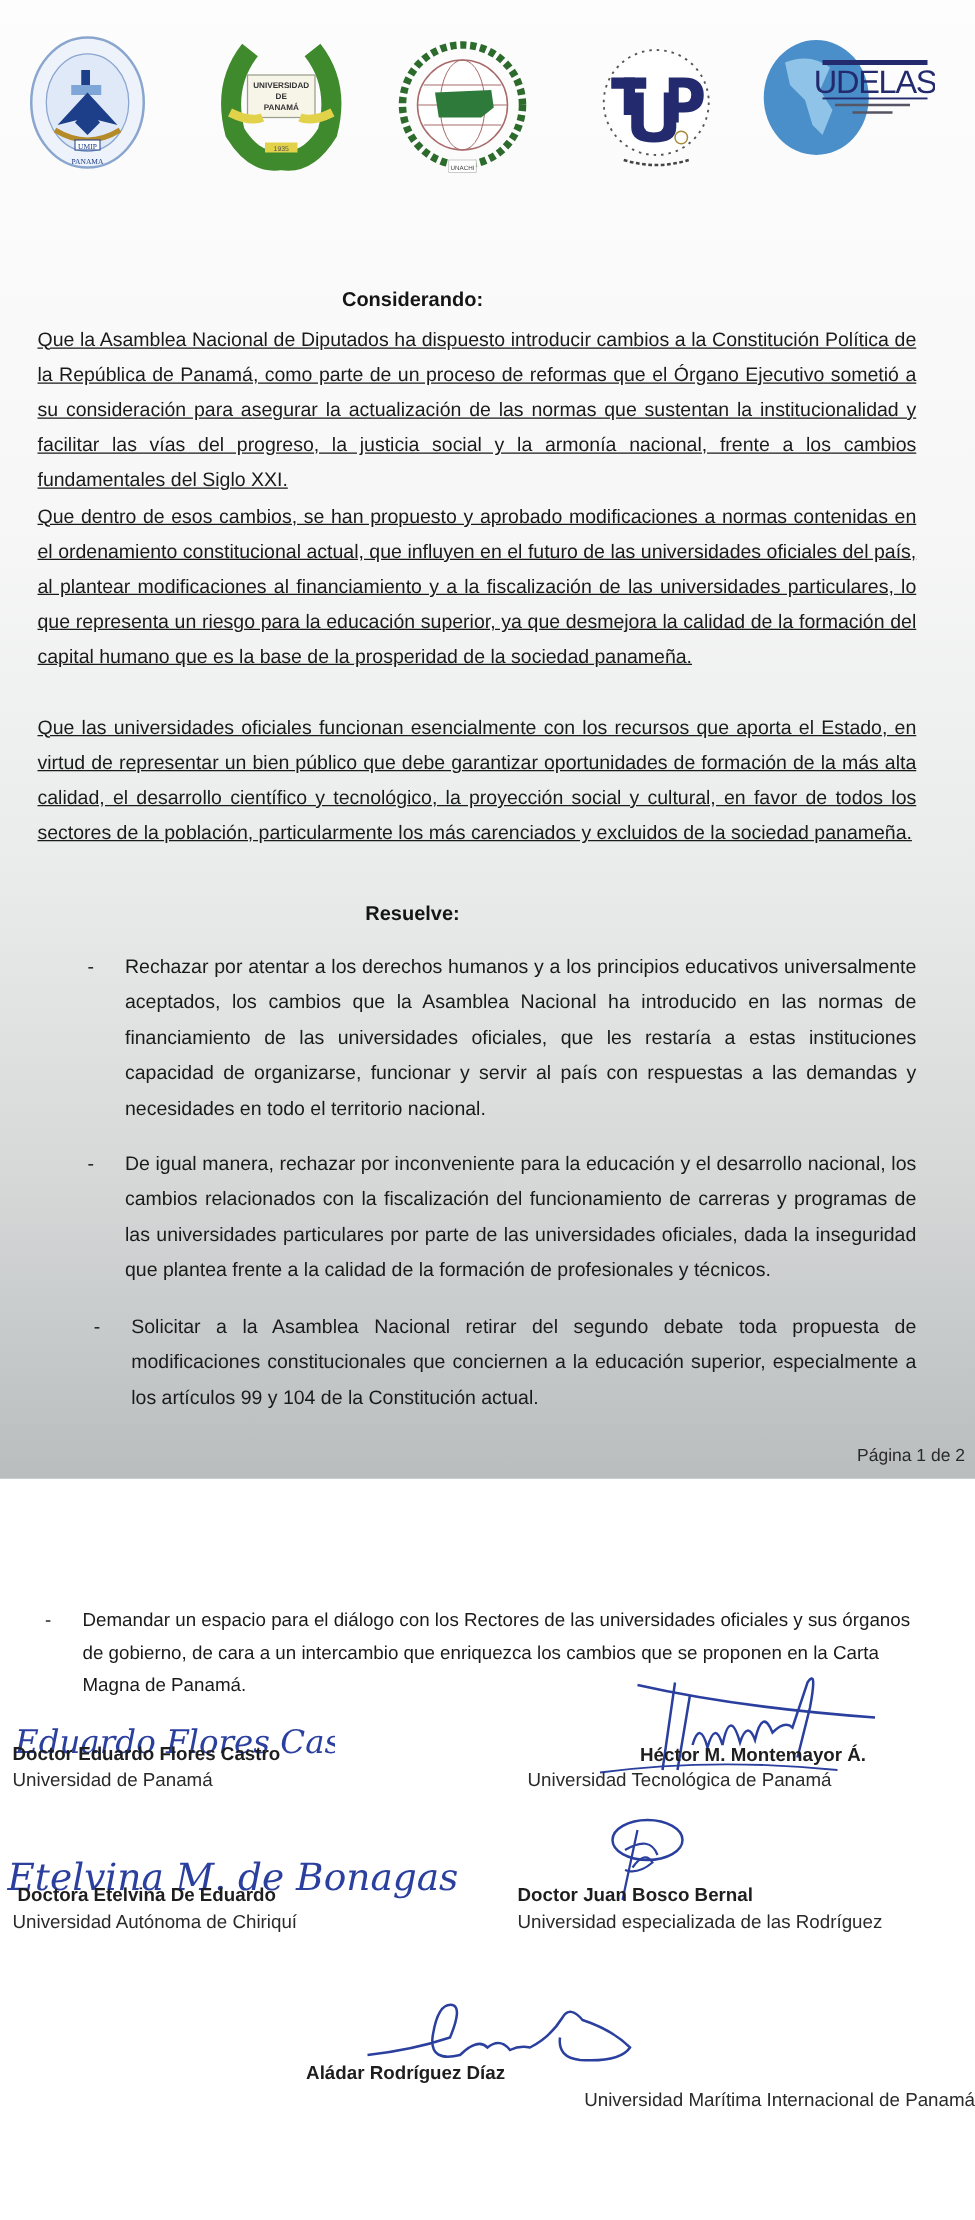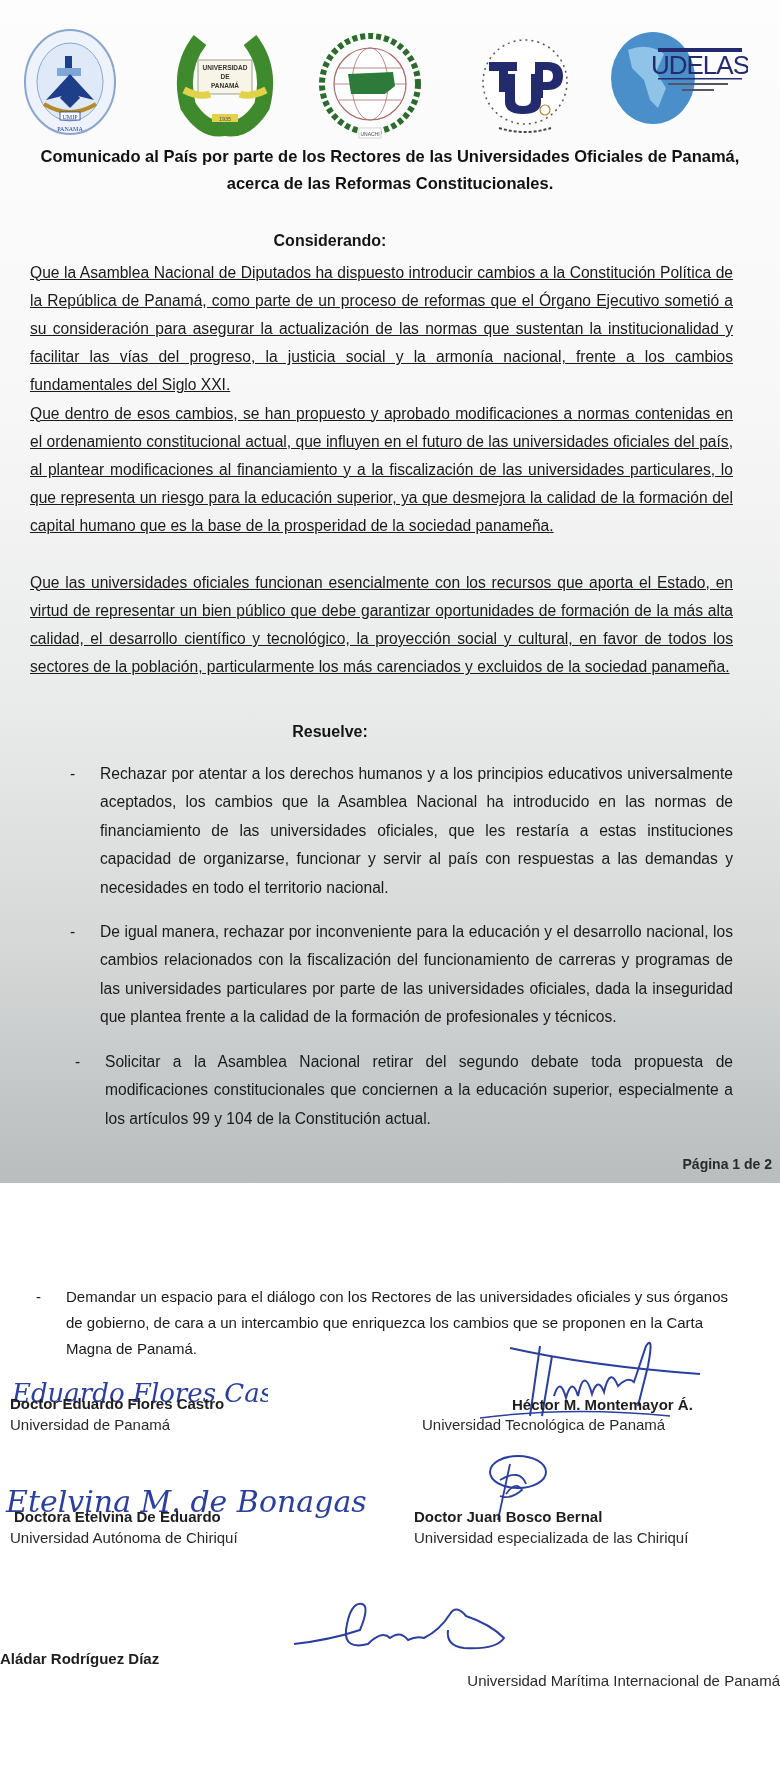--- a/index.html
+++ b/index.html
@@ -28,21 +28,21 @@
     font-size: 15.6px; line-height: 28.2px; text-align: justify; color: #1a1a1a; text-decoration: underline;
   }
   .bullet {
     position: absolute; left: 100px; width: 633px;
     font-size: 15.6px; line-height: 28.4px; text-align: justify; color: #1a1a1a;
   }
   .bullet .dash {
     position: absolute; left: -30px; top: 0;
   }
   .pagenum {
-    position: absolute; right: 36px; top: 1156px; font-size: 14px; font-weight: bold; color: #2a2a2a;
+    position: absolute; right: 36px; top: 1156px; font-size: 14px; font-weight: normal; color: #2a2a2a;
   }
   .sig-name { position: absolute; font-weight: bold; font-size: 15px; color: #1e1e1e; }
   .sig-uni { position: absolute; font-size: 15px; color: #2a2a2a; }
   .sig-scrawl { position: absolute; }
 </style>
 </head>
 <body>
 
 <div class="page1">
 
@@ -99,24 +99,20 @@
       <ellipse cx="45" cy="50" rx="42" ry="46" fill="#4a8fc9"></ellipse>
       <path d="M20 22 Q40 14 56 26 L48 44 L58 60 L50 80 L42 72 L36 52 L24 40 Z" fill="#8fc3e8"></path>
       <rect x="50" y="20" width="84" height="4" fill="#232a6e"></rect>
       <text x="92" y="46" font-size="26" text-anchor="middle" fill="#232a6e" font-family="Liberation Sans, sans-serif" style="letter-spacing:-1px">UDELAS</text>
       <rect x="50" y="50" width="84" height="1.5" fill="#232a6e"></rect>
       <rect x="60" y="55" width="60" height="2" fill="#556"></rect>
       <rect x="74" y="61" width="32" height="2" fill="#556"></rect>
     </svg>
   </div>
 
-  <div class="title">
-    <div>Comunicado al País por parte de los Rectores de las Universidades Oficiales de Panamá,</div>
-    <div>acerca de las Reformas Constitucionales.</div>
-  </div>
 
   <div class="heading" style="top:232px">Considerando:</div>
 
   <p class="para" style="top:243px">Que la Asamblea Nacional de Diputados ha dispuesto introducir cambios a la Constitución Política de la República de Panamá, como parte de un proceso de reformas que el Órgano Ejecutivo sometió a su consideración para asegurar la actualización de las normas que sustentan la institucionalidad y facilitar las vías del progreso, la justicia social y la armonía nacional, frente a los cambios fundamentales del Siglo XXI.</p>
   <p class="para" style="top:384px">Que dentro de esos cambios, se han propuesto y aprobado modificaciones a normas contenidas en el ordenamiento constitucional actual, que influyen en el futuro de las universidades oficiales del país, al plantear modificaciones al financiamiento y a la fiscalización de las universidades particulares, lo que representa un riesgo para la educación superior, ya que desmejora la calidad de la formación del capital humano que es la base de la prosperidad de la sociedad panameña.</p>
   <p class="para" style="top:553px">Que las universidades oficiales funcionan esencialmente con los recursos que aporta el Estado, en virtud de representar un bien público que debe garantizar oportunidades de formación de la más alta calidad, el desarrollo científico y tecnológico, la proyección social y cultural, en favor de todos los sectores de la población, particularmente los más carenciados y excluidos de la sociedad panameña.</p>
 
   <div class="heading" style="top:723px">Resuelve:</div>
 
   <div class="bullet" style="top:760px">
@@ -159,20 +155,20 @@
     <text x="4" y="30" font-size="30" fill="#2b3f9e" font-family="DejaVu Serif, serif" font-style="italic">Etelvina M. de Bonagas</text>
   </svg>
   <div class="sig-name" style="left:14px; top:1508px">Doctora Etelvina De Eduardo</div>
   <div class="sig-uni" style="left:10px; top:1529px">Universidad Autónoma de Chiriquí</div>
 
   <svg class="sig-scrawl" style="left:470px; top:1450px" width="90" height="80" viewBox="0 0 90 80">
     <ellipse cx="48" cy="22" rx="28" ry="16" fill="none" stroke="#2b3f9e" stroke-width="2"></ellipse>
     <path d="M40 14 L28 70 M30 30 Q50 18 56 34 M36 44 Q46 30 52 40 Q40 50 30 46" stroke="#2b3f9e" stroke-width="1.8" fill="none"></path>
   </svg>
   <div class="sig-name" style="left:414px; top:1508px">Doctor Juan Bosco Bernal</div>
-  <div class="sig-uni" style="left:414px; top:1529px">Universidad especializada de las Chiriquí</div>
+  <div class="sig-uni" style="left:414px; top:1529px">Universidad especializada de las Rodríguez</div>
 
   <svg class="sig-scrawl" style="left:290px; top:1600px" width="230" height="56" viewBox="0 0 230 56">
     <path d="M4 44 Q40 40 70 30 Q80 6 72 4 Q60 2 56 30 Q54 50 78 44 Q92 30 100 38 Q110 30 118 40 Q126 36 134 38 Q150 30 160 14 Q166 4 176 16 Q200 24 214 38 Q206 50 174 48 Q156 46 158 30" stroke="#2b3f9e" stroke-width="2" fill="none"></path>
   </svg>
-  <div class="sig-name" style="left:0; width:617px; top:1650px">Aládar Rodríguez Díaz</div>
+  <div class="sig-name" style="left:16px; width:617px; text-align:center; top:1650px">Aládar Rodríguez Díaz</div>
   <div class="sig-uni" style="left:0; width:780px; text-align:right; top:1672px">Universidad Marítima Internacional de Panamá</div>
 </div>
 
 </body></html>

